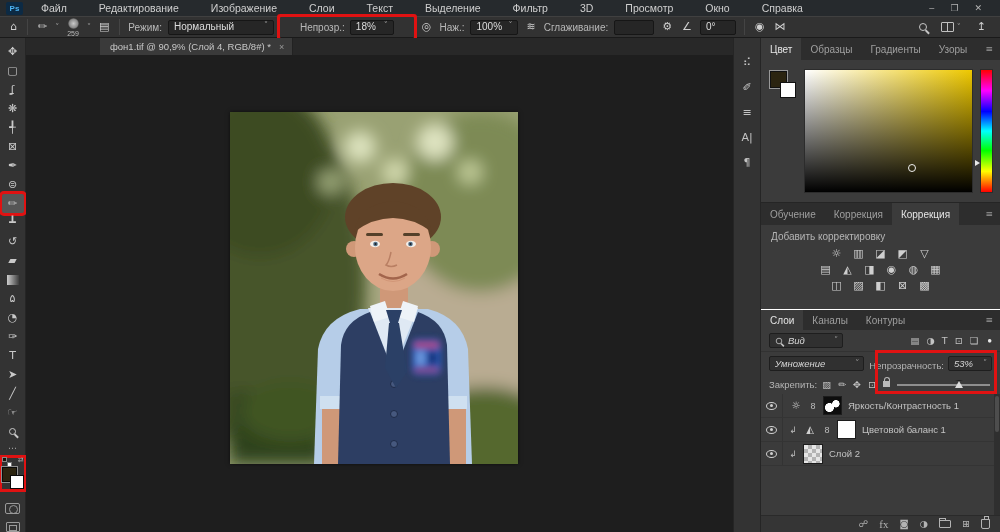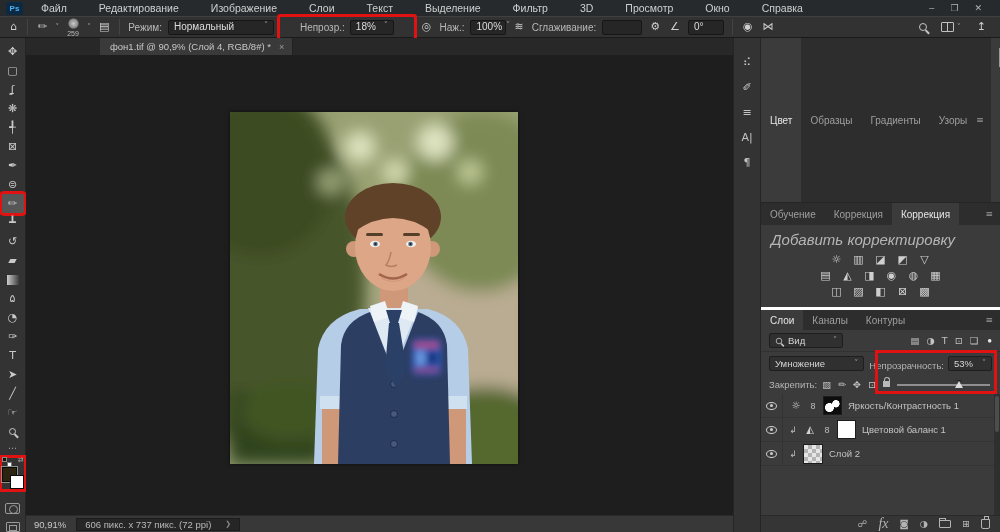--- a/index.html
+++ b/index.html
@@ -86,49 +86,49 @@
 
   
   .rightpanels { width:240px; display:flex; flex-direction:column; background:#3b3b3b; border-left:1px solid #252525; }
   .ptabs { display:flex; background:#2d2d2d; align-items:stretch; flex:0 0 22px; position:relative; }
   .ptab { padding:0 9px; font-size:10px; color:#9f9f9f; display:flex; align-items:center; cursor:default; white-space:nowrap; }
   .ptab.active { background:#3b3b3b; color:#e5e5e5; }
   .pmenu { margin-left:auto; color:#9a9a9a; font-size:9px; display:flex; align-items:center; padding-right:7px;
     font-family:"DejaVu Sans",sans-serif; }
 
   
-  .color-panel { height:165px; display:flex; flex-direction:row; border-bottom:1px solid #252525; }
+  .color-panel { height:165px; display:flex; flex-direction:column; border-bottom:1px solid #252525; }
   .color-body { flex:1; display:flex; padding:9px 7px 9px 8px; gap:7px; }
   .cp-swatches { width:28px; position:relative; }
   .cp-fg { position:absolute; left:1px; top:2px; width:17px; height:17px; border:1px solid #111; outline:1.5px solid #999; }
   .cp-bg { position:absolute; left:11px; top:13px; width:16px; height:16px; background:#fff; border:1px solid #111; }
   .satbox { flex:1; position:relative; border:1px solid #2c2c2c;
     background:linear-gradient(to top, #000 0%, rgba(0,0,0,0) 100%),
                linear-gradient(to right, #ffffff 0%, #eec800 100%); }
   .sat-cursor { position:absolute; left:64%; top:80%; width:8px; height:8px; border:1.5px solid #f0f0f0;
     border-radius:50%; transform:translate(-50%,-50%); }
   .huebar { width:13px; position:relative; border:1px solid #2c2c2c;
     background:linear-gradient(to bottom,#ff0000,#ff00ff 17%,#0000ff 34%,#00ffff 50%,#00ff00 66%,#ffff00 83%,#ff0000 100%); }
   .hue-cursor { position:absolute; left:-6px; top:74%; width:0; height:0;
     border-top:3.5px solid transparent; border-bottom:3.5px solid transparent; border-left:5px solid #e8e8e8; }
 
   
-  .adjust-panel { height:107px; display:flex; flex-direction:column; border-bottom:3px solid #ffffff; }
-  .adj-header { font-size:15px; color:#b5b5b5; padding:6px 0 3px 10px;font-style:italic; }
+  .adjust-panel { height:107px; display:flex; flex-direction:column; border-bottom:1px solid #ffffff; }
+  .adj-header { font-size:10px; color:#b5b5b5; padding:6px 0 3px 10px; }
   .adj-row { display:flex; justify-content:center; gap:6px; padding:1px 0; }
   .adj-ic { width:16px; height:14px; display:flex; align-items:center; justify-content:center;
     color:#cfcfcf; font-size:11px; font-family:"DejaVu Sans",sans-serif; }
 
   
   .layers-panel { flex:1; display:flex; flex-direction:column; position:relative; }
   .layers-panel .ptabs { flex:0 0 20px; }
   .lp-row { display:flex; align-items:center; padding:0 8px; gap:5px; font-size:9.5px; color:#b5b5b5; }
   .lp-filter { flex:0 0 22px; border-bottom:1px solid #323232; }
   .lp-select { background:#303030; border:1px solid #1e1e1e; border-radius:2px; height:15px; display:flex;
-    align-items:center; gap:5px; padding:0 5px; color:#d5d5d5; }
+    align-items:center; gap:5px; padding:0 5px; color:#d5d5d5;font-style:italic; }
   .lp-filter .icons { margin-left:auto; display:flex; gap:7px; color:#c3c3c3; font-size:9.5px;
     font-family:"DejaVu Sans",sans-serif; align-items:center; }
   .lp-filter .dot { color:#e8e8e8; font-size:8px; margin-left:4px; }
   .lp-blend { flex:0 0 22px; }
   .lp-blend .lp-select { width:118px; }
   .op-group { display:flex; align-items:flex-end; gap:4px; margin-left:auto; }
   .lp-lock { flex:0 0 20px; }
   .lock-ic { color:#c3c3c3; font-size:9.5px; font-family:"DejaVu Sans",sans-serif; }
   .i-lock { width:7px; height:6px; background:#b9b9b9; position:relative; display:inline-block; margin-left:2px; }
   .i-lock::before { content:""; position:absolute; left:0.5px; top:-4px; width:4px; height:4px;
@@ -159,21 +159,21 @@
   .adj-mini { color:#d0d0d0; font-size:10px; font-family:"DejaVu Sans",sans-serif; width:14px; text-align:center; }
   .link8 { color:#bdbdbd; font-size:9px; width:8px; text-align:center; }
   .clip { color:#bdbdbd; font-size:9px; font-family:"DejaVu Sans",sans-serif; width:8px; text-align:center; }
   .lname { white-space:nowrap; overflow:hidden; }
   .list-scroll { position:absolute; right:0; top:0; bottom:0; width:6px; background:#2f2f2f; }
   .list-scroll .handle { position:absolute; top:2px; left:1px; width:4px; height:36px; background:#4d4d4d; border-radius:2px; }
 
   .lp-footer { flex:0 0 17px; background:#353535; border-top:1px solid #2a2a2a; display:flex; align-items:center;
     justify-content:flex-end; gap:11px; padding:0 10px; color:#b3b3b3; }
   .lp-footer .fi { font-size:9.5px; font-family:"DejaVu Sans",sans-serif; line-height:1; }
-  .lp-footer .fx { font-style:italic; font-size:14px; font-family:"Liberation Serif",serif; }
+  .lp-footer .fx { font-size:11px; font-family:"Liberation Serif",serif; }
   .i-folder { width:12px; height:8px; border:1px solid #b3b3b3; position:relative; display:inline-block; border-radius:1px; }
   .i-folder::before { content:""; position:absolute; left:-1px; top:-3px; width:5px; height:2px;
     border:1px solid #b3b3b3; border-bottom:none; }
   .i-trash { width:9px; height:10px; border:1px solid #b3b3b3; border-top:1.5px solid #b3b3b3; border-radius:0 0 2px 2px;
     position:relative; display:inline-block; }
   .i-trash::before { content:""; position:absolute; top:-4px; left:2px; width:3px; height:2px; border:1px solid #b3b3b3; border-bottom:none; }
 </style>
 </head>
 <body>
 
@@ -221,21 +221,21 @@
     </div>
     <div class="red-wrap">
       <span>Непрозр.:</span>
       <div class="ob-box" style="width:44px">
         <span>18%</span>
         <span class="chev" style="margin-left:auto">˅</span>
       </div>
     </div>
     <span class="ob-icon">◎</span>
     <span>Наж.:</span>
-    <div class="ob-box" style="width:36px">
+    <div class="ob-box" style="width:48px">
       <span>100%</span>
       <span class="chev" style="margin-left:auto">˅</span>
     </div>
     <span class="ob-icon">≋</span>
     <span>Сглаживание:</span>
     <div class="ob-box" style="width:40px">
       <span></span>
     </div>
     <span class="ob-icon">⚙</span>
     <span class="ob-icon">∠</span>
@@ -428,27 +428,20 @@
             <circle cx="145.5" cy="132" r="2.3" fill="#51708a"></circle>
             <circle cx="180.5" cy="132" r="2.3" fill="#51708a"></circle>
             <circle cx="145.5" cy="132" r="1" fill="#1e1e1e"></circle>
             <circle cx="180.5" cy="132" r="1" fill="#1e1e1e"></circle>
             <path d="M161 140 Q159 150 156 153 Q161 156 167 153" stroke="#b97f63" stroke-width="1.5" fill="none"></path>
             <path d="M149 162 Q163 171 177 162" stroke="#a2654c" stroke-width="2.5" fill="none"></path>
             <path d="M151 166 Q163 173 175 166" stroke="#c98b6d" stroke-width="1" fill="none" opacity="0.6"></path>
           </g>
         </svg>
       </div>
-      <div class="statusbar">
-        <span>90,91%</span>
-        <div class="status-info">
-          <span>606 пикс. x 737 пикс. (72 ppi)</span>
-          <span class="chv">❯</span>
-        </div>
-      </div>
     </div>
 
     <div class="rightstrip">
 
         <div class="strip-btn">
           <span>⠮</span>
         </div>
 
         <div class="strip-btn">
           <span>✐</span>

